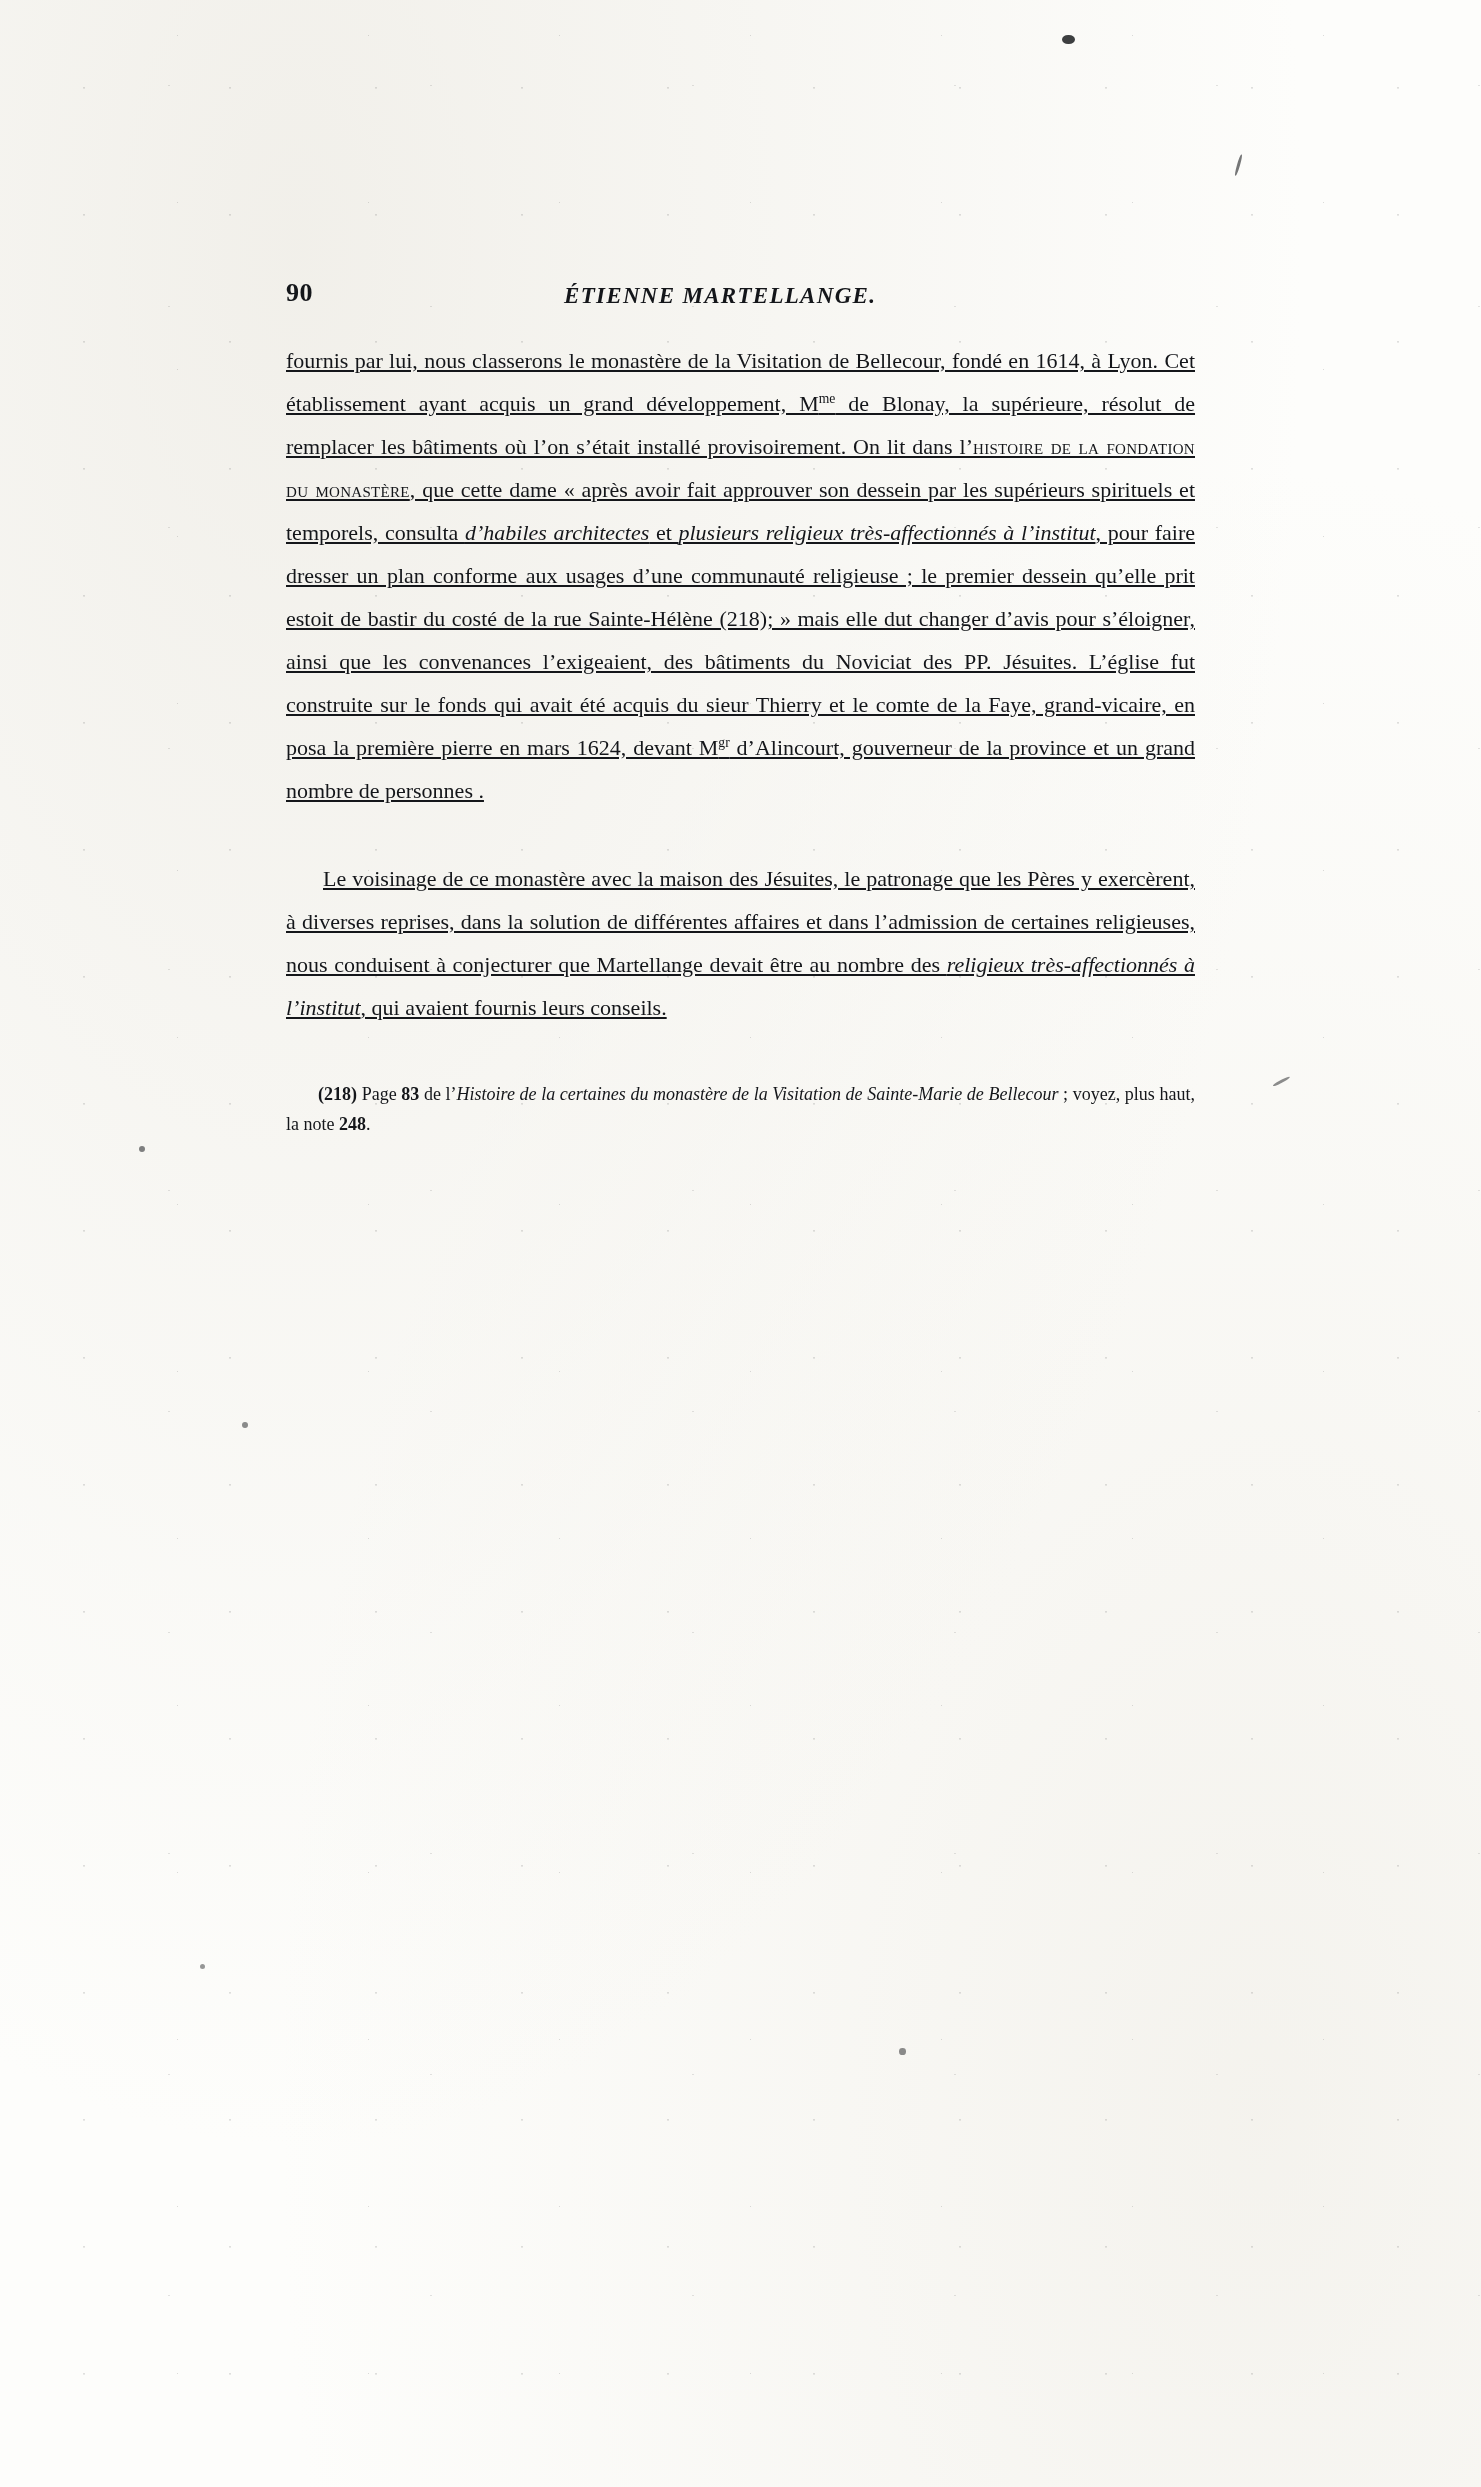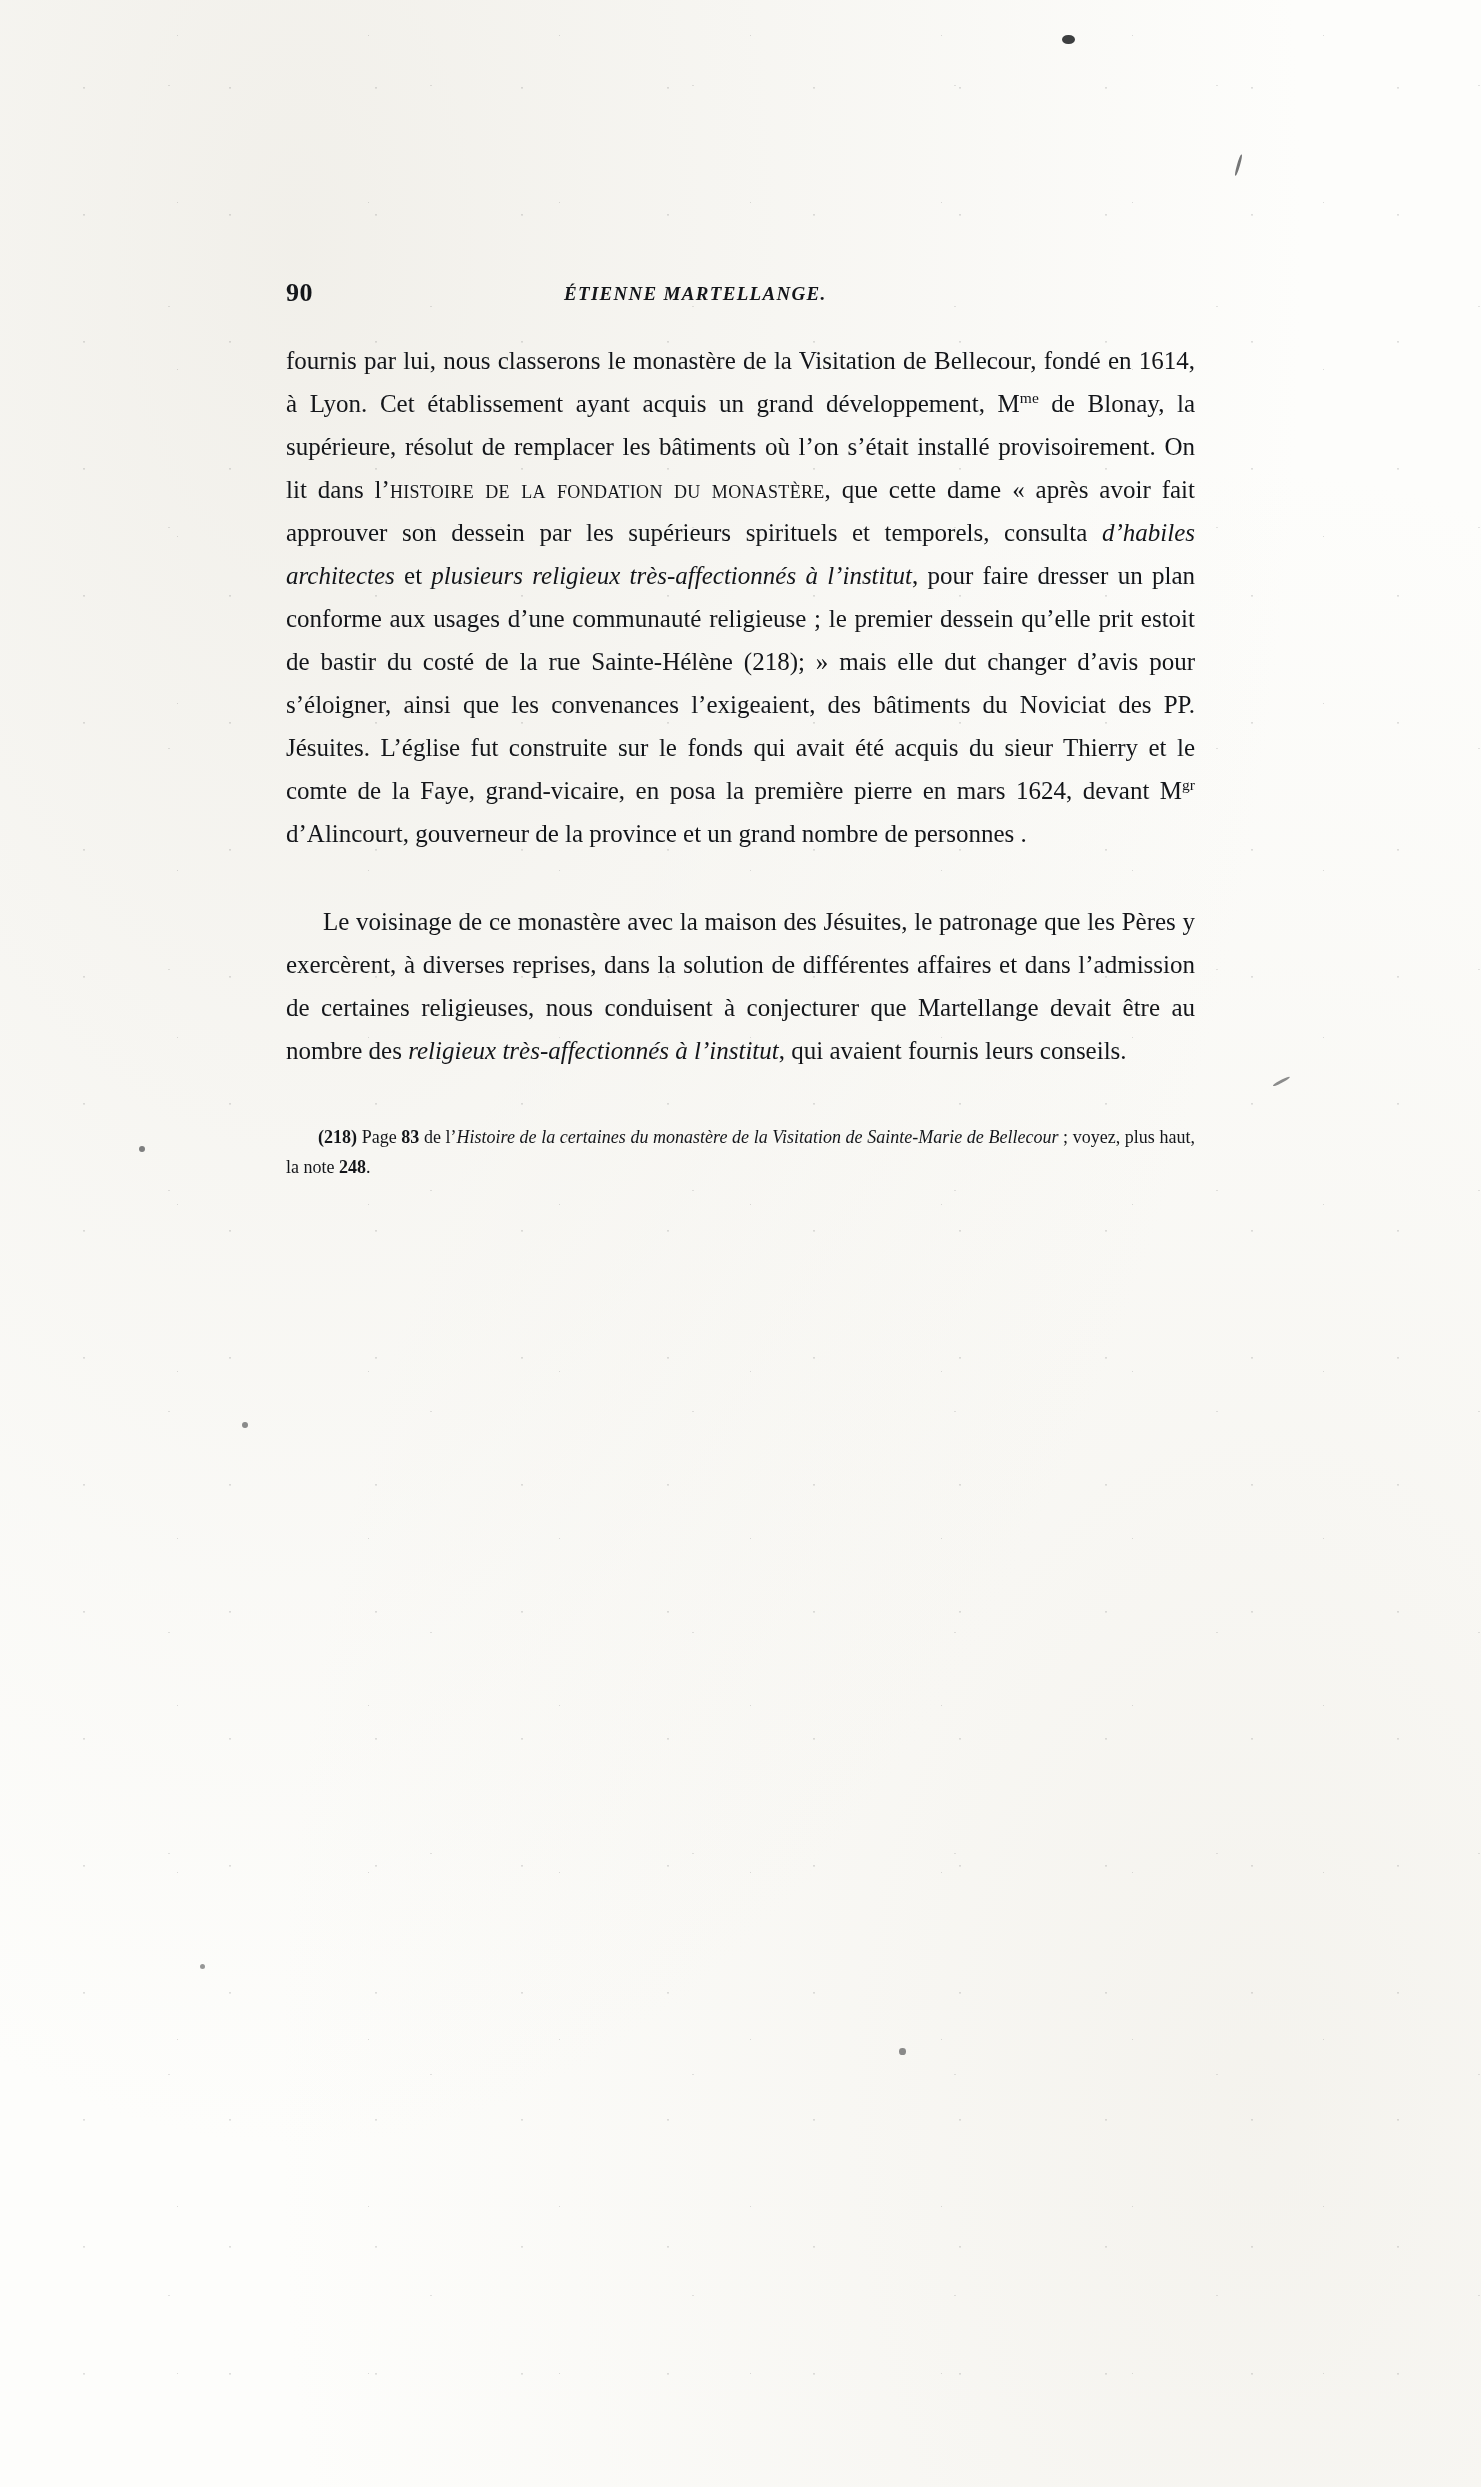--- a/index.html
+++ b/index.html
@@ -73,32 +73,33 @@
     left: 0;
     top: 0;
     font-size: 26px;
     font-weight: 700;
     letter-spacing: 0.4px;
   }
   .head-title {
     position: absolute;
     left: 278px;
     top: 5px;
-    font-size: 19px;
+    font-size: 23px;
     font-style: italic;
     font-weight: 700;
     letter-spacing: 1.3px;
   }
 
   .body-text {
-    font-size: 25px;
+    font-size: 22px;
     line-height: 43px;
     text-align: justify;
     text-justify: inter-word;
     hyphens: manual;
+    text-decoration: underline;
   }
   .body-text p {
     margin: 0;
   }
   .body-text p.indent {
     text-indent: 37px;
     margin-top: 45px;
   }
   .sc {
     font-variant: small-caps;

